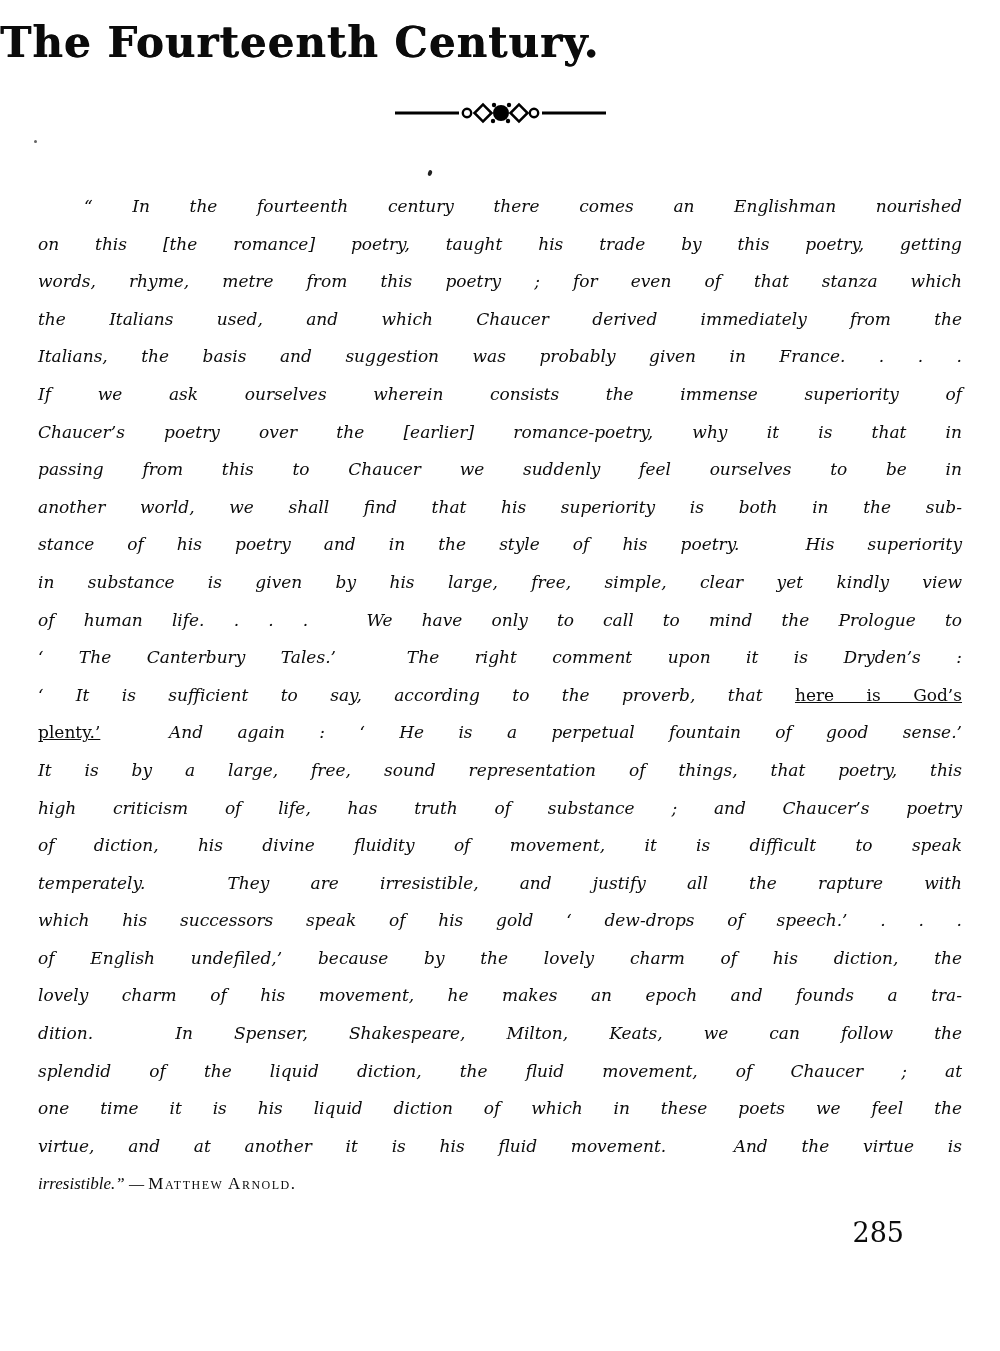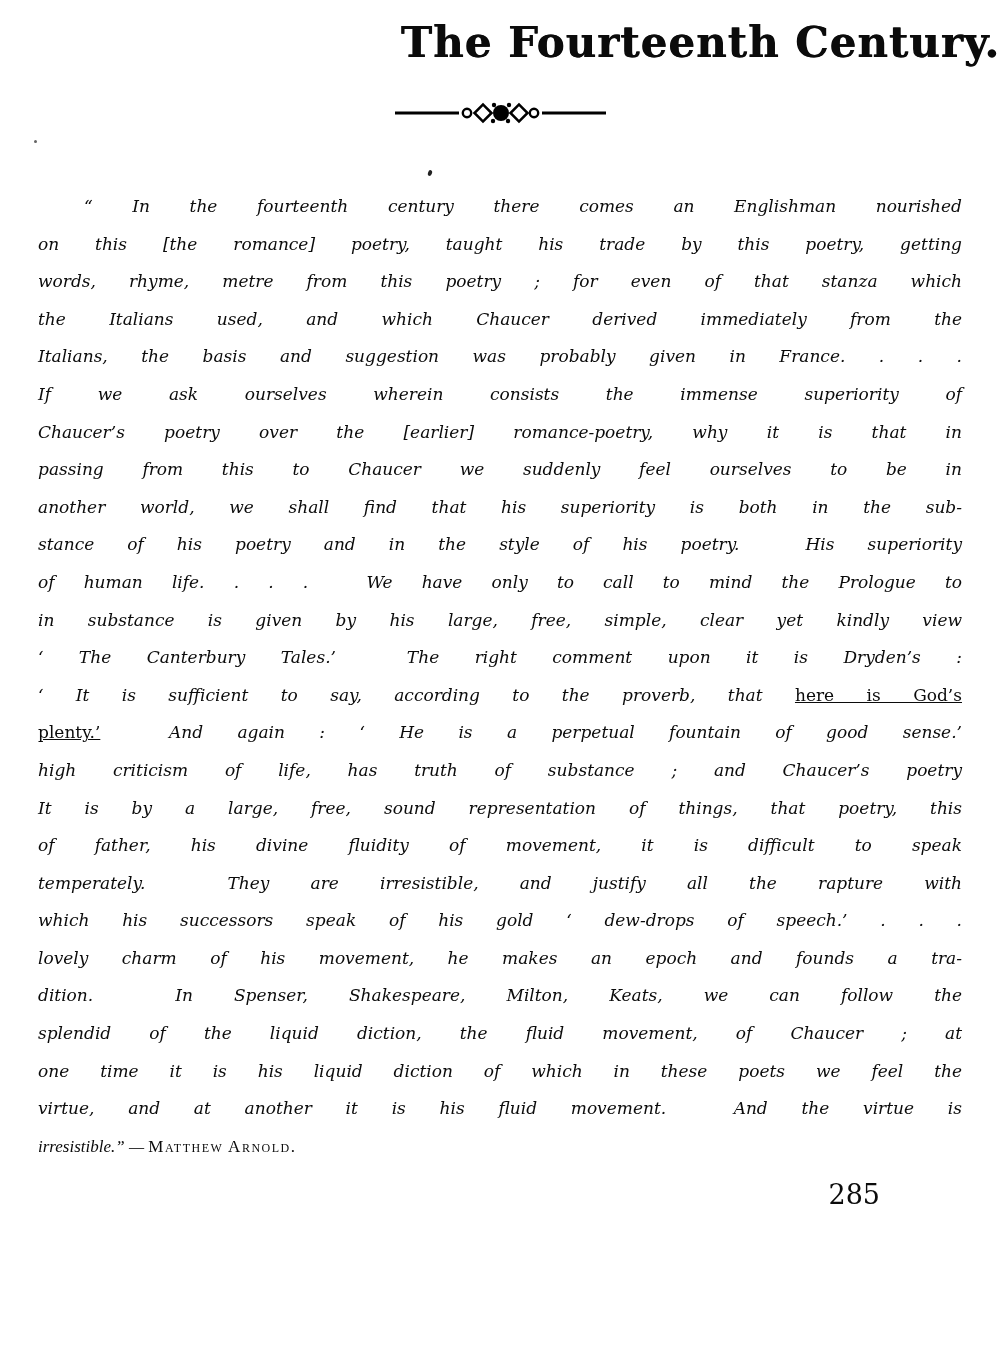--- a/index.html
+++ b/index.html
@@ -6,21 +6,21 @@
   body {
     width: 1000px; height: 1351px;
     background: #ffffff;
     color: #0b0b0b;
     font-family: "DejaVu Serif", serif;
     position: relative;
     overflow: hidden;
   }
   .title {
     margin: 14px 0 0 0;
-    text-align: right;
+    text-align: left;
     font-size: 42px;
     font-weight: bold;
     letter-spacing: 1px;
     line-height: 58px;
     text-shadow: 0.6px 0 0 currentColor;
   }
   .ornament {
     margin-top: 26px;
     height: 30px;
     text-align: center;
@@ -35,21 +35,21 @@
     text-align: justify;
     text-align-last: justify;
   }
   .line.first { text-indent: 46px; }
   .line.last  { text-align-last: left; font-family: Liberation Serif, serif; }
   .r  { font-style: normal; text-decoration: underline; }
   .sc { font-style: normal; font-variant: small-caps; letter-spacing: 1.5px; }
   .pagenum {
     margin-top: 14px;
     text-align: right;
-    padding-right: 120px;
+    padding-right: 96px;
     font-size: 27px;
   }
   .speck { position: absolute; background: #222; border-radius: 50%; }
   .speck.s1 { left: 428px; top: 170px; width: 4px; height: 6px; transform: rotate(18deg); }
   .speck.s2 { left: 34px;  top: 140px; width: 3px; height: 3px; opacity: .7; }
 </style>
 </head>
 <body>
 
 <div class="page">
@@ -79,30 +79,31 @@
       <div class="line first"><span class="i">“ In the fourteenth century there comes an Englishman nourished</span></div>
       <div class="line"><span class="i">on this [the romance] poetry, taught his trade by this poetry, getting</span></div>
       <div class="line"><span class="i">words, rhyme, metre from this poetry ; for even of that stanza which</span></div>
       <div class="line"><span class="i">the Italians used, and which Chaucer derived immediately from the</span></div>
       <div class="line"><span class="i">Italians, the basis and suggestion was probably given in France. . . .</span></div>
       <div class="line"><span class="i">If we ask ourselves wherein consists the immense superiority of</span></div>
       <div class="line"><span class="i">Chaucer’s poetry over the [earlier] romance-poetry, why it is that in</span></div>
       <div class="line"><span class="i">passing from this to Chaucer we suddenly feel ourselves to be in</span></div>
       <div class="line"><span class="i">another world, we shall find that his superiority is both in the sub-</span></div>
       <div class="line"><span class="i">stance of his poetry and in the style of his poetry.&nbsp; His superiority</span></div>
+      <div class="line"><span class="i">in substance is given by his large, free, simple, clear yet kindly view</span></div>
       <div class="line"><span class="i">of human life. . . .&nbsp; We have only to call to mind the Prologue to</span></div>
-      <div class="line"><span class="i">in substance is given by his large, free, simple, clear yet kindly view</span></div>
       <div class="line"><span class="i">‘ The Canterbury Tales.’&nbsp; The right comment upon it is Dryden’s :</span></div>
       <div class="line"><span class="i">‘ It is sufficient to say, according to the proverb, that </span><span class="r">here is God’s</span></div>
       <div class="line"><span class="r">plenty.’</span><span class="i">&nbsp; And again : ‘ He is a perpetual fountain of good sense.’</span></div>
+      <div class="line"><span class="i">It is by a large, free, sound representation of things, that poetry, this</span></div>
       <div class="line"><span class="i">high criticism of life, has truth of substance ; and Chaucer’s poetry</span></div>
-      <div class="line"><span class="i">It is by a large, free, sound representation of things, that poetry, this</span></div>
-      <div class="line"><span class="i">of father, his divine fluidity of movement, it is difficult to speak</span></div>
+      <div class="line"><span class="i">of diction, his divine fluidity of movement, it is difficult to speak</span></div>
       <div class="line"><span class="i">temperately.&nbsp; They are irresistible, and justify all the rapture with</span></div>
       <div class="line"><span class="i">which his successors speak of his gold ‘ dew-drops of speech.’ . . .</span></div>
+      <div class="line"><span class="i">of English undefiled,’ because by the lovely charm of his diction, the</span></div>
       <div class="line"><span class="i">lovely charm of his movement, he makes an epoch and founds a tra-</span></div>
       <div class="line"><span class="i">dition.&nbsp; In Spenser, Shakespeare, Milton, Keats, we can follow the</span></div>
       <div class="line"><span class="i">splendid of the liquid diction, the fluid movement, of Chaucer ; at</span></div>
       <div class="line"><span class="i">one time it is his liquid diction of which in these poets we feel the</span></div>
       <div class="line"><span class="i">virtue, and at another it is his fluid movement.&nbsp; And the virtue is</span></div>
       <div class="line last"><span class="i">irresistible.” — </span><span class="sc">Matthew Arnold.</span></div>
     </div>
 
   <div class="pagenum">285</div>
 

